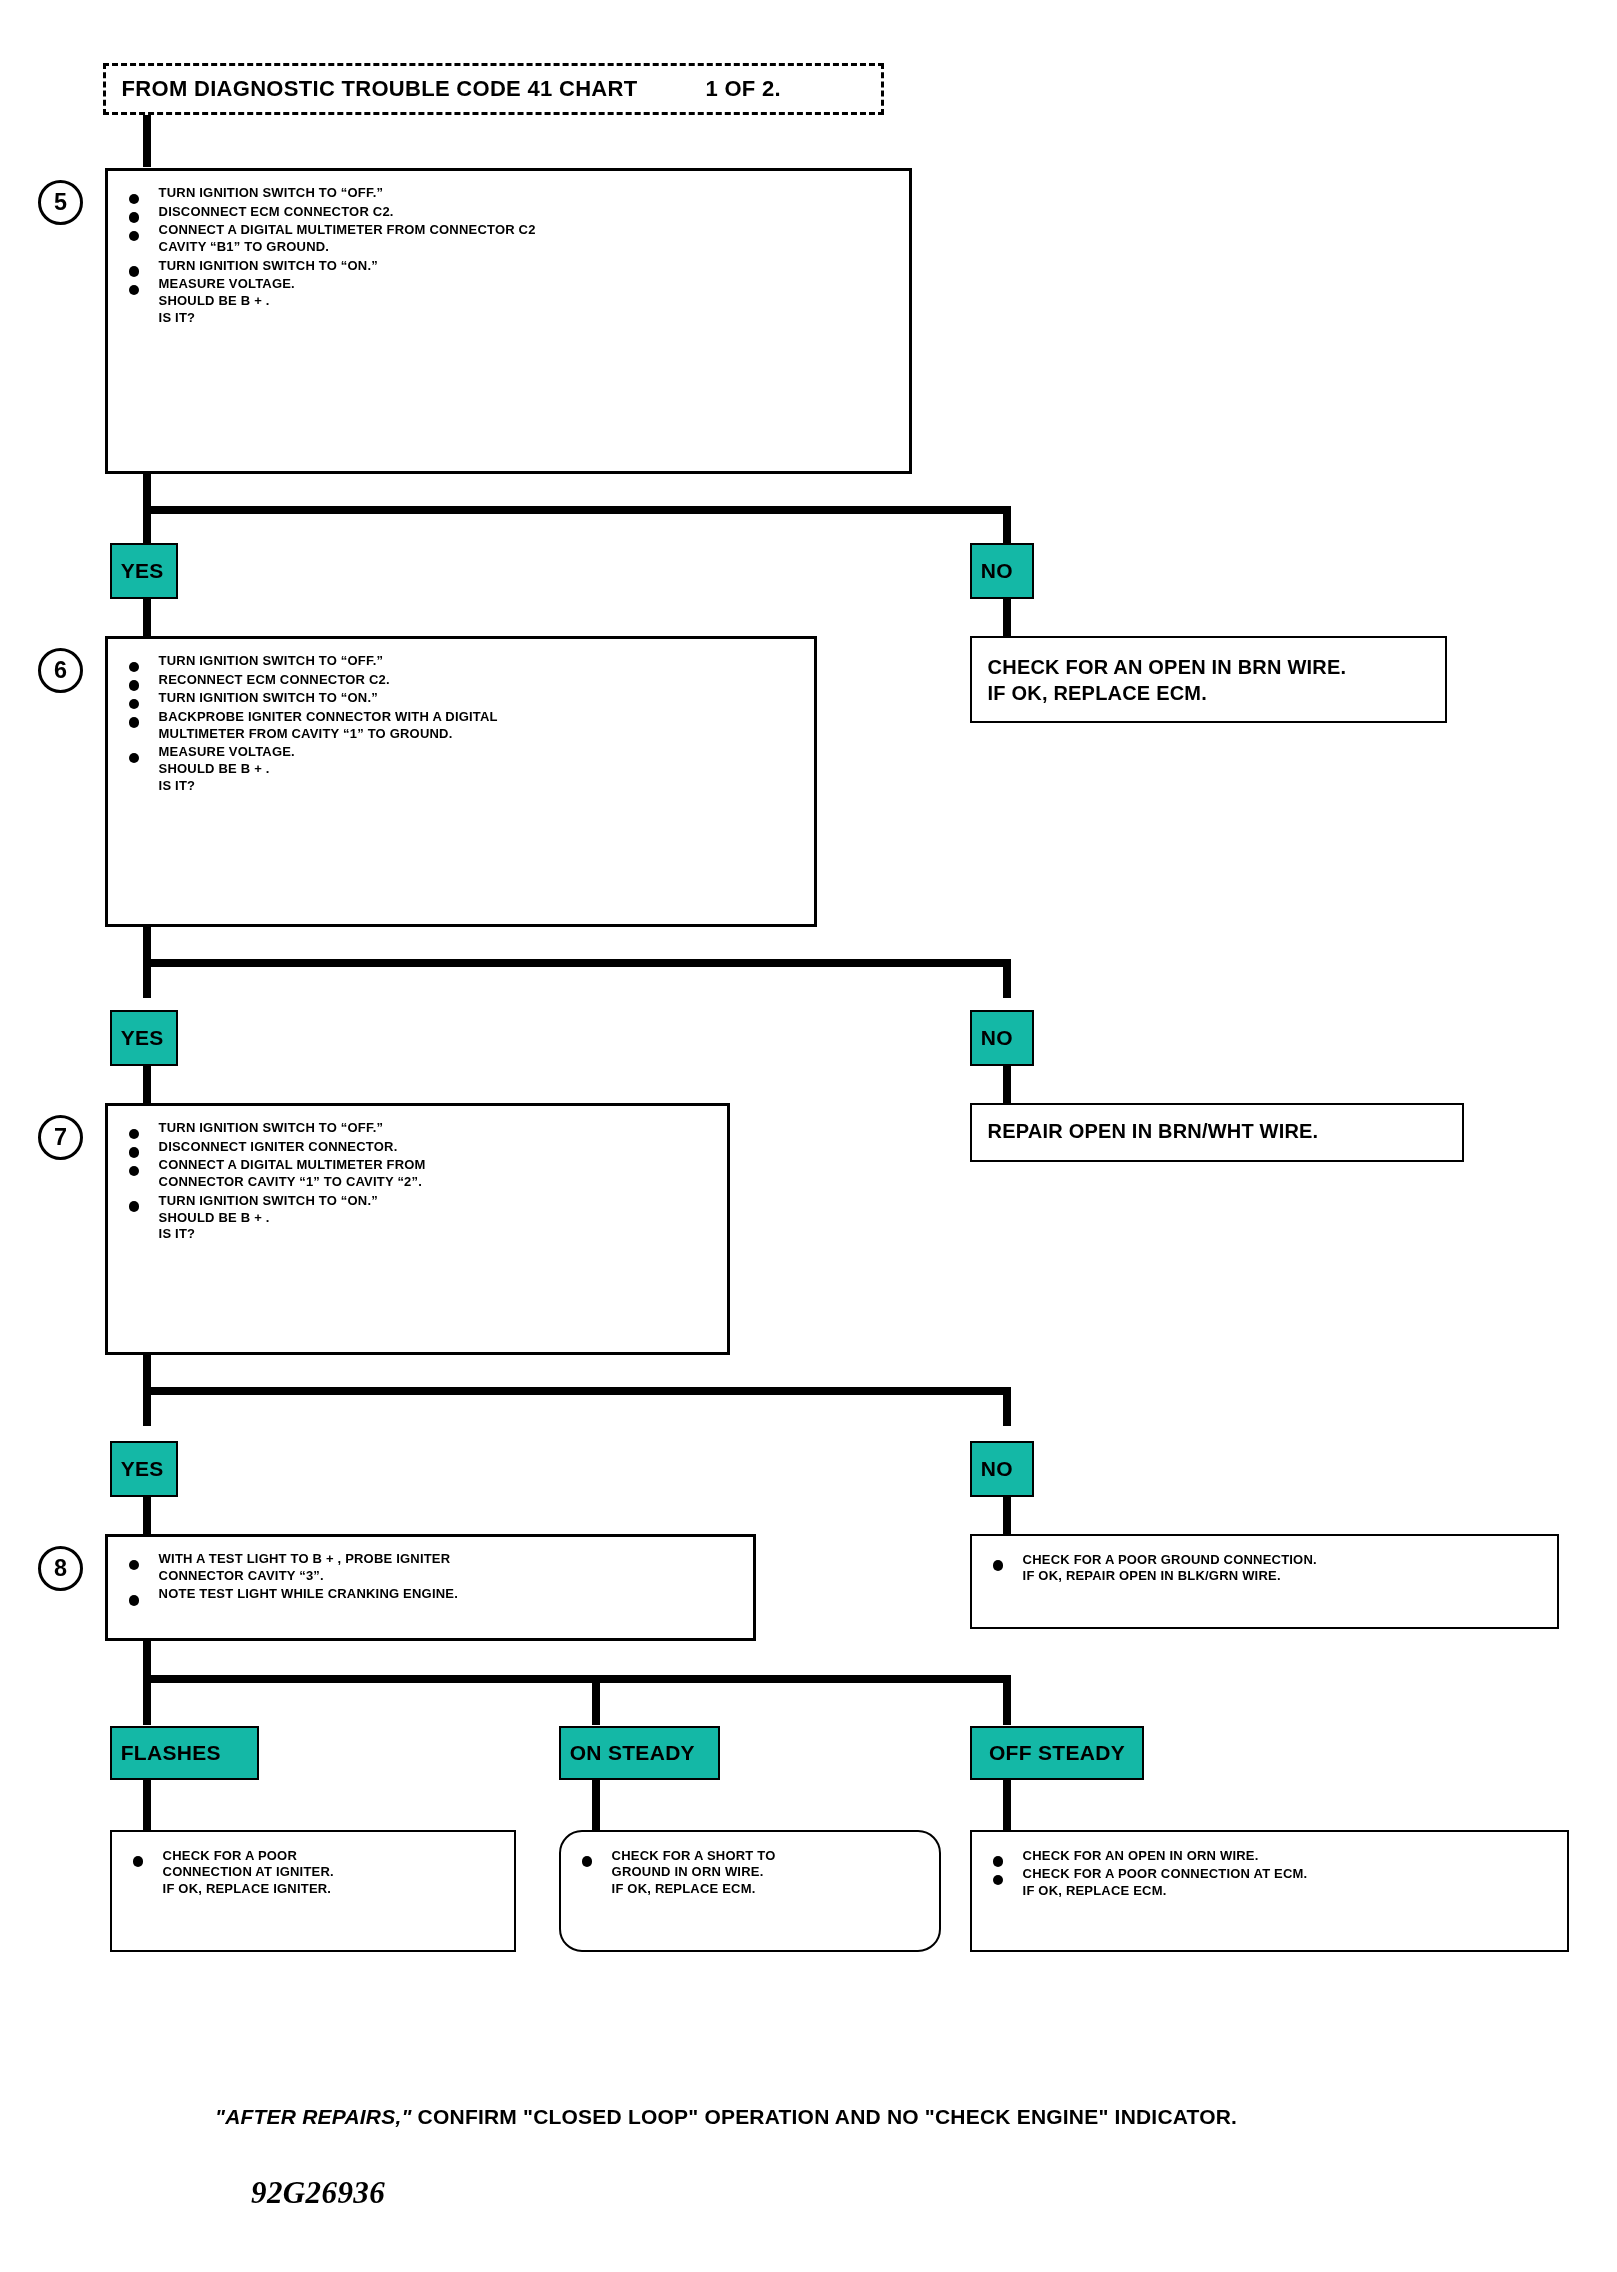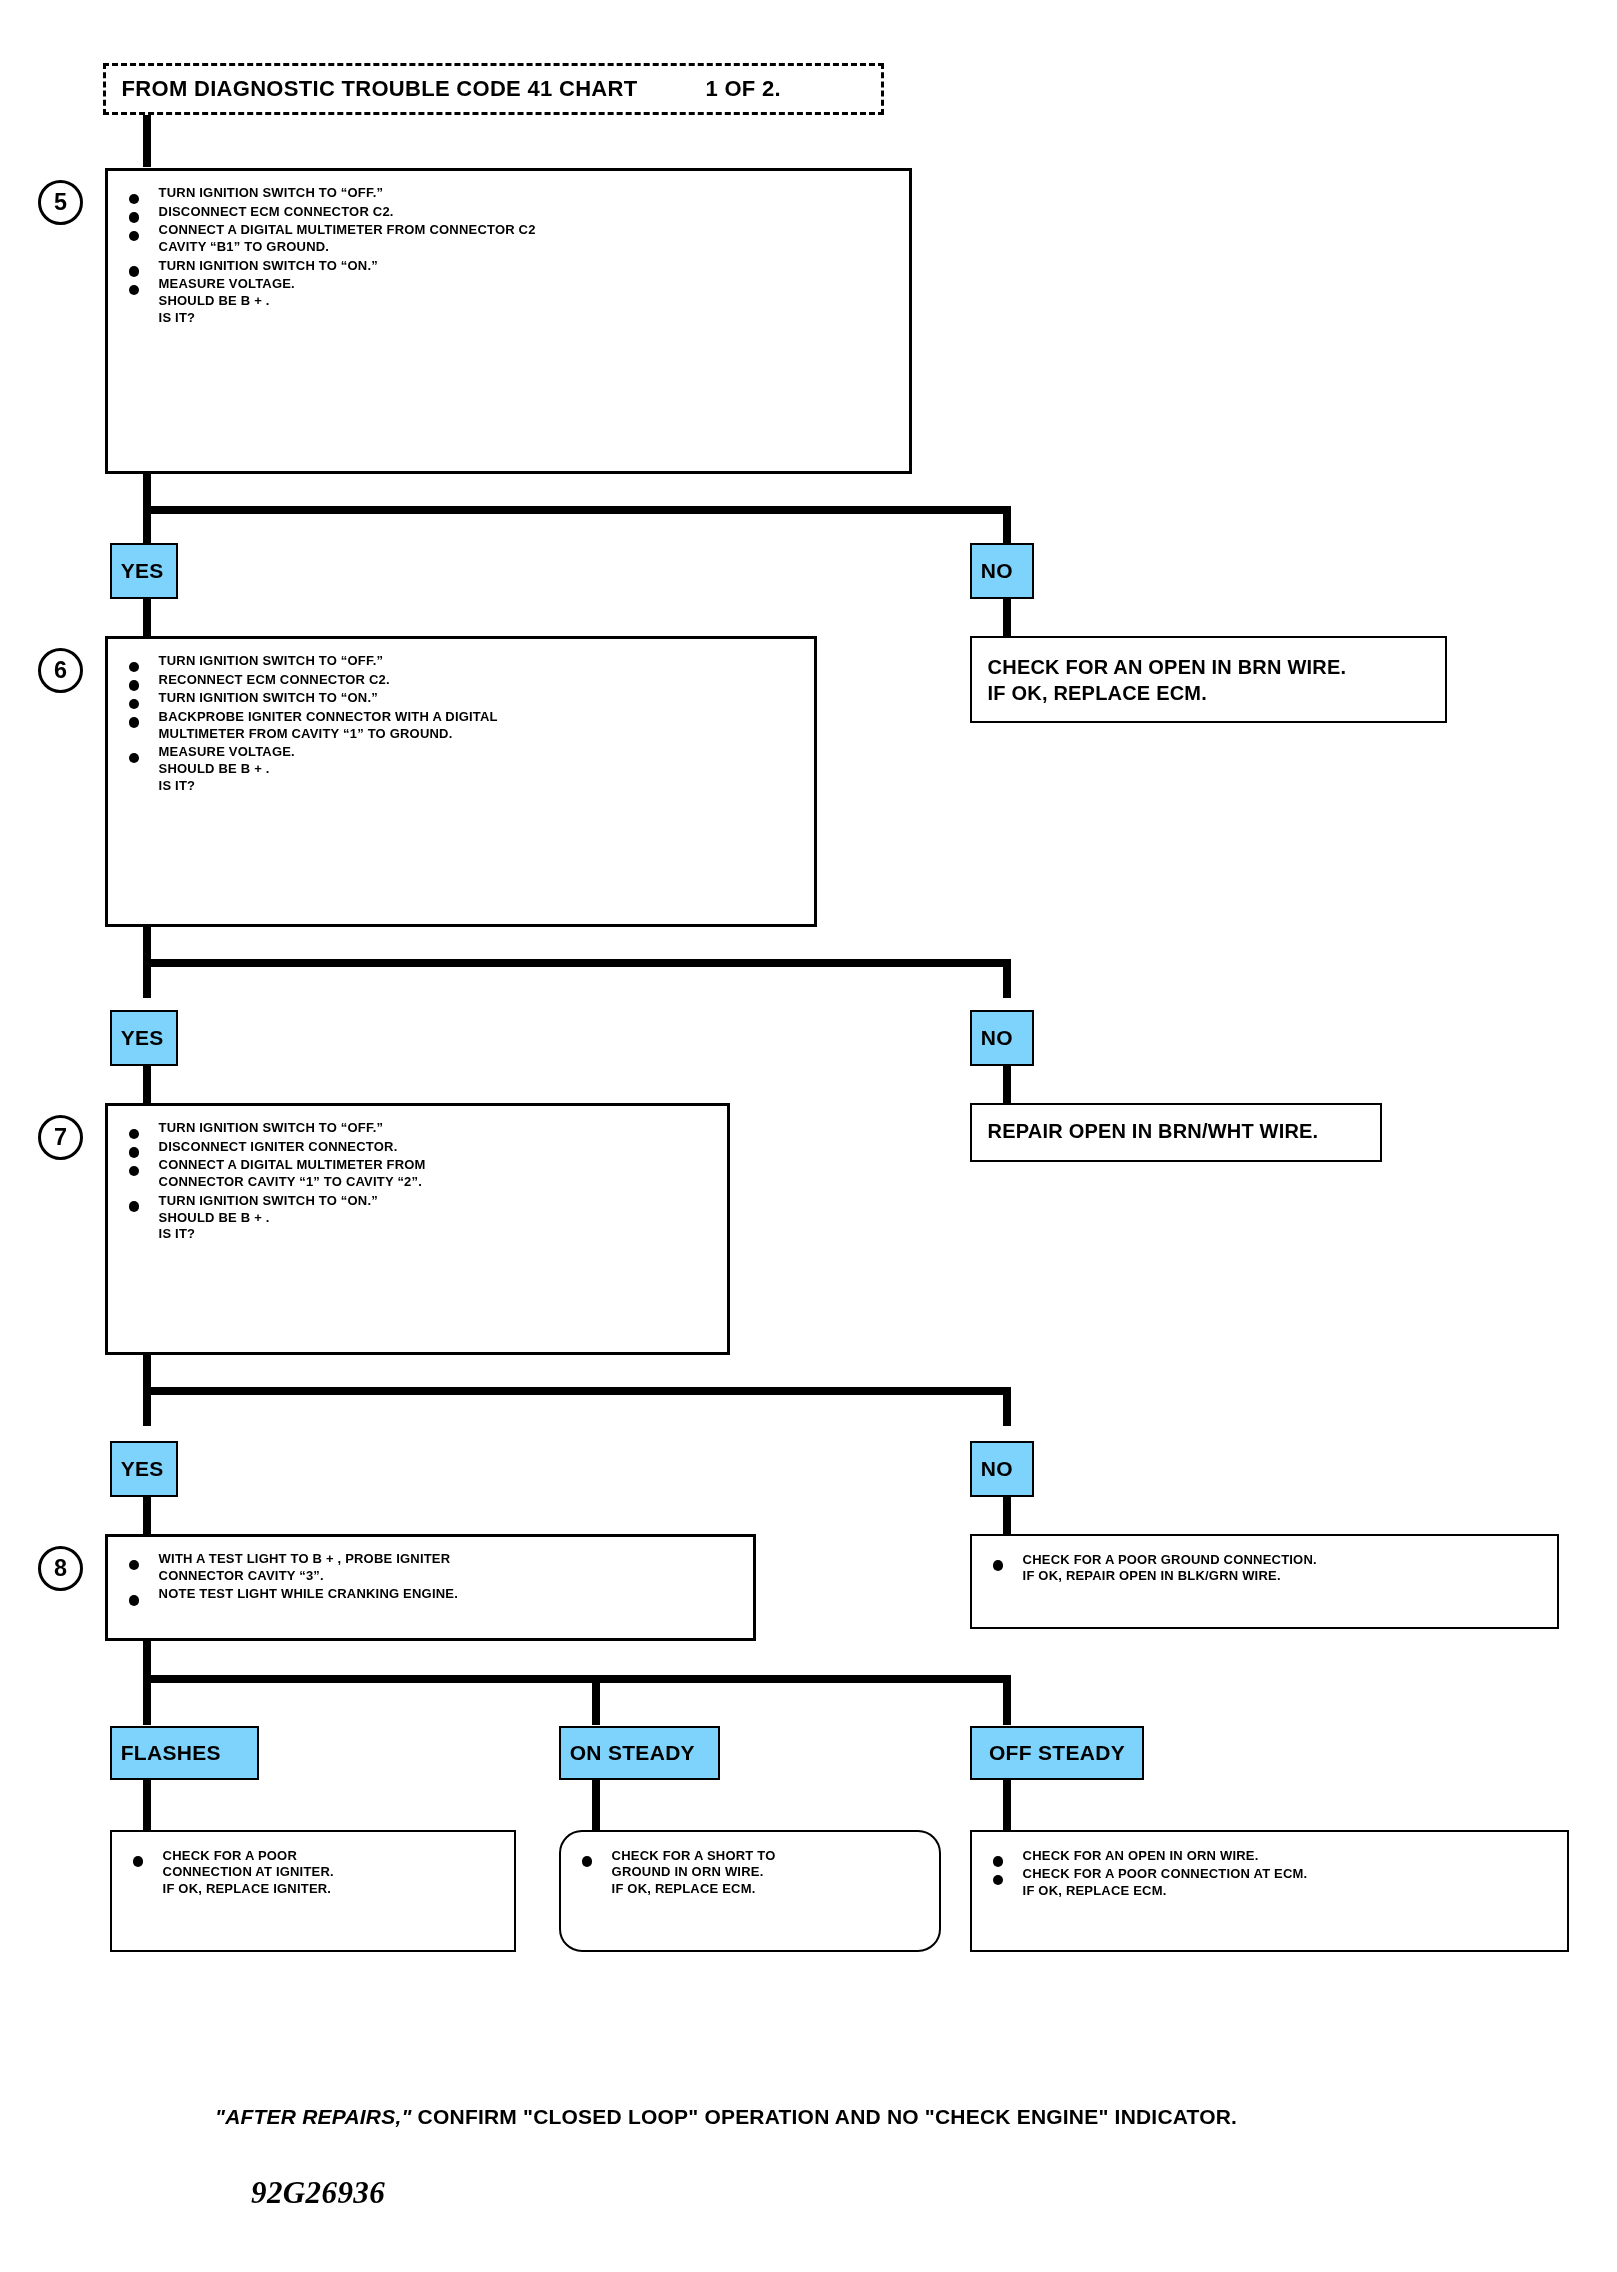--- a/index.html
+++ b/index.html
@@ -74,21 +74,21 @@
     font-weight: bold;
     font-size: 20px;
     line-height: 1.34;
     letter-spacing: 0.2px;
     white-space: pre-line;
   }
 
   
   .label-box {
     border: 2.6px solid #000;
-    background: #7dd3fc;
+    background: #14b8a6;
     display: flex; align-items: center;
     padding: 0 8.7px;
     font-weight: bold;
     font-size: 21px;
     letter-spacing: 0.3px;
     white-space: nowrap;
   }
 
   
   .vline { background: #000; width: 7.8px; }
@@ -183,21 +183,21 @@
   <div class="abs label-box" style="left:102px; top:1010px; width:68px; height:56px;">
     <span>YES</span>
   </div>
   <div class="abs label-box" style="left:962px; top:1010px; width:64px; height:56px;">
     <span>NO</span>
   </div>
 
   <div class="abs vline" style="left:135px; top:1066px; height:39px;"></div>
   <div class="abs vline" style="left:995px; top:1066px; height:39px;"></div>
 
-  <div class="abs step-box thin" style="left:962px; top:1103px; width:412px; height:59px; padding-top:13px;">
+  <div class="abs step-box thin" style="left:962px; top:1103px; width:494px; height:59px; padding-top:13px;">
     <div class="plain-lines">REPAIR OPEN IN BRN/WHT WIRE.</div>
   </div>
 
   <div class="abs step-num" style="left:30px; top:1115px;">
     <span>7</span>
   </div>
   <div class="abs step-box" style="left:97px; top:1103px; width:625px; height:252px;">
     <ul class="blist">
       <li class="bulleted">TURN IGNITION SWITCH TO “OFF.”</li>
       <li class="bulleted">DISCONNECT IGNITER CONNECTOR.</li>

